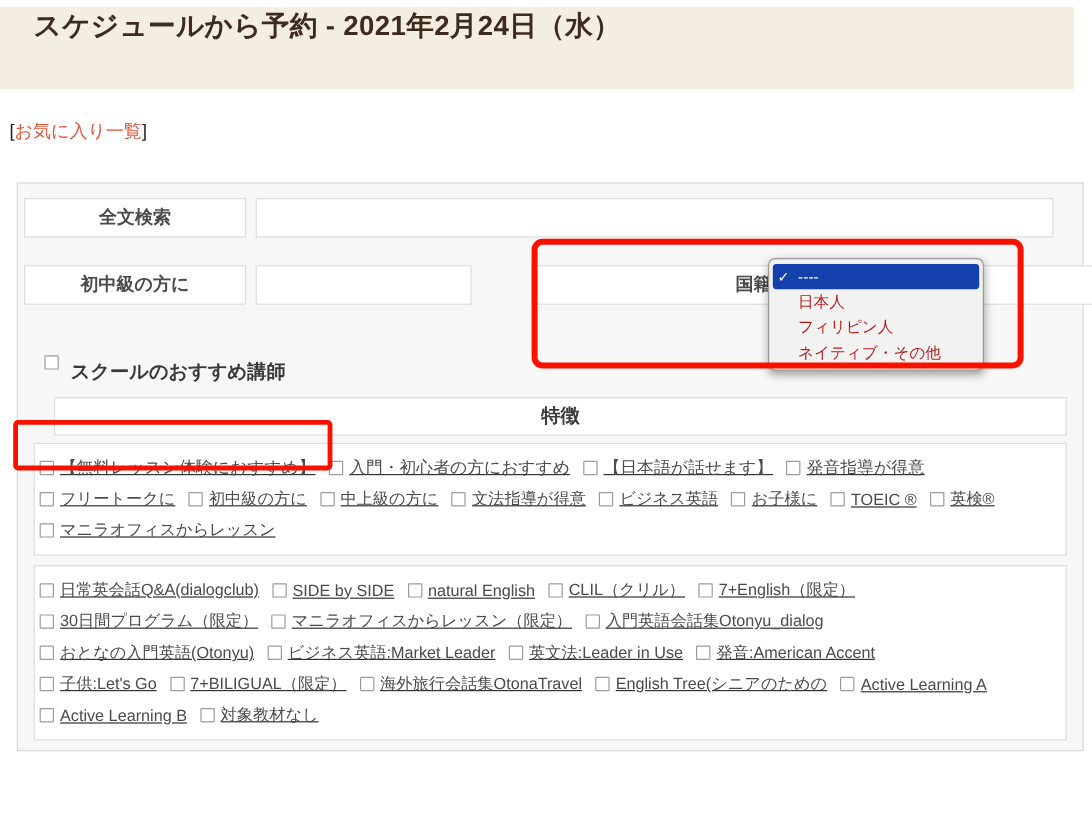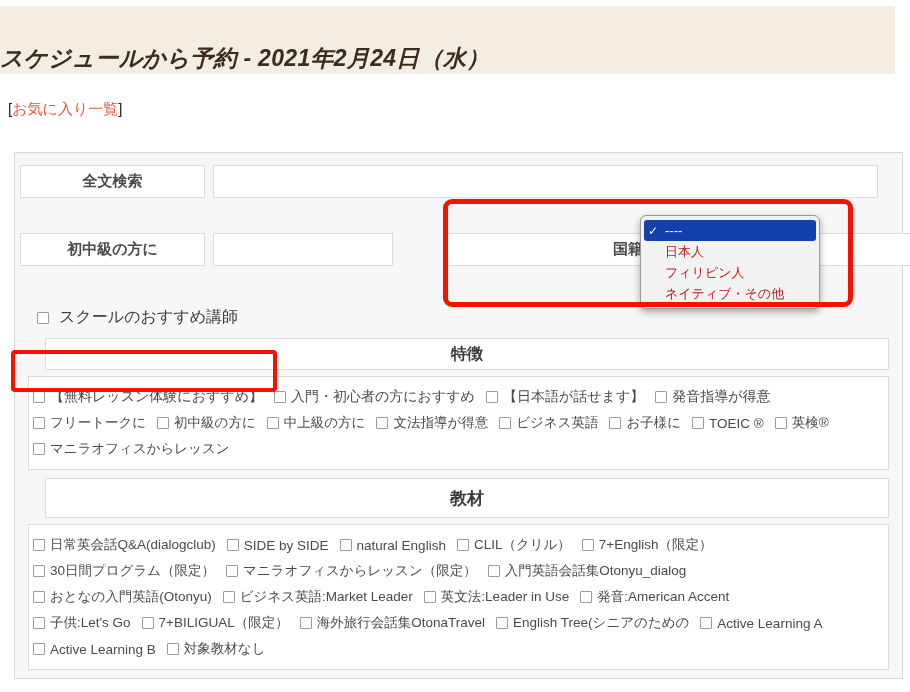--- a/index.html
+++ b/index.html
@@ -17,23 +17,23 @@
     position: relative;
   }
 
   
   .header-banner {
     background: #f4eee1;
     height: 68px;
     margin: 6px 0 0 0;
     width: 895px;
     display: flex;
-    align-items: flex-end;
-    box-sizing: border-box;
-    font-style: italic;
+    align-items: flex-start;
+    box-sizing: border-box;
+    padding-left: 28px;
   }
   .header-title {
     font-size: 23px;
     font-weight: bold;
     color: #3d2b1f;
     letter-spacing: 0.3px;
     white-space: nowrap;
   }
 
   
@@ -59,21 +59,21 @@
     border: 1px solid #d8d8d8;
     background: #f7f7f7;
     box-sizing: border-box;
     padding: 12px 0 0 0;
   }
 
   .row {
     display: flex;
     align-items: flex-start;
     padding: 0 0 17px 5px;
-    margin-bottom: 18px;
+    margin-bottom: 6px;
   }
 
   .label-cell {
     width: 185px;
     height: 33px;
     background: #ffffff;
     border: 1px solid #dcdcdc;
     display: flex;
     align-items: center;
     justify-content: center;
@@ -179,23 +179,24 @@
   }
 
   .school-row {
     display: flex;
     align-items: center;
     padding: 6px 0 10px 22px;
   }
   .school-row .cb { margin-right: 10px; }
   .school-label {
     font-size: 16px;
-    font-weight: normal;
+    font-weight: bold;
     color: #3a3a3a;
     white-space: nowrap;
+    margin-top: 17px;
   }
 
   
   .section-head {
     margin: 0 13px 0 30px;
     height: 32px;
     background: #ffffff;
     border: 1px solid #dcdcdc;
     display: flex;
     align-items: center;
@@ -218,20 +219,21 @@
     box-sizing: border-box;
     padding: 7px 4px 7px 4px;
   }
 
   .cb-line {
     display: flex;
     align-items: center;
     flex-wrap: nowrap;
     min-height: 26px;
     white-space: nowrap;
+    text-decoration: underline;
   }
   .cb-item {
     display: inline-flex;
     align-items: center;
     margin-right: 11px;
     font-size: 13.5px;
     color: #4a4a4a;
     white-space: nowrap;
     cursor: pointer;
   }
@@ -355,21 +357,20 @@
     </div>
 
     <div class="cb-line">
       <label class="cb-item">
         <span class="cb"></span>
         <span>マニラオフィスからレッスン</span>
       </label>
     </div>
   </div>
 
-  <div class="section-head big">教材</div>
   <div class="section-body">
 
     <div class="cb-line">
       <label class="cb-item">
         <span class="cb"></span>
         <span>日常英会話Q&amp;A(dialogclub)</span>
       </label>
       <label class="cb-item">
         <span class="cb"></span>
         <span>SIDE by SIDE</span>

